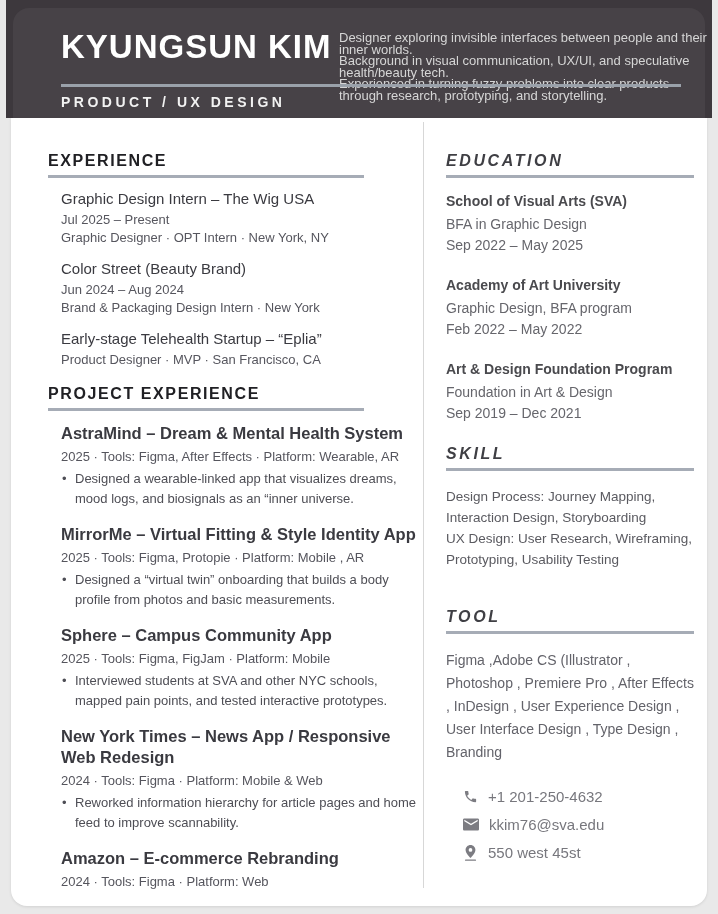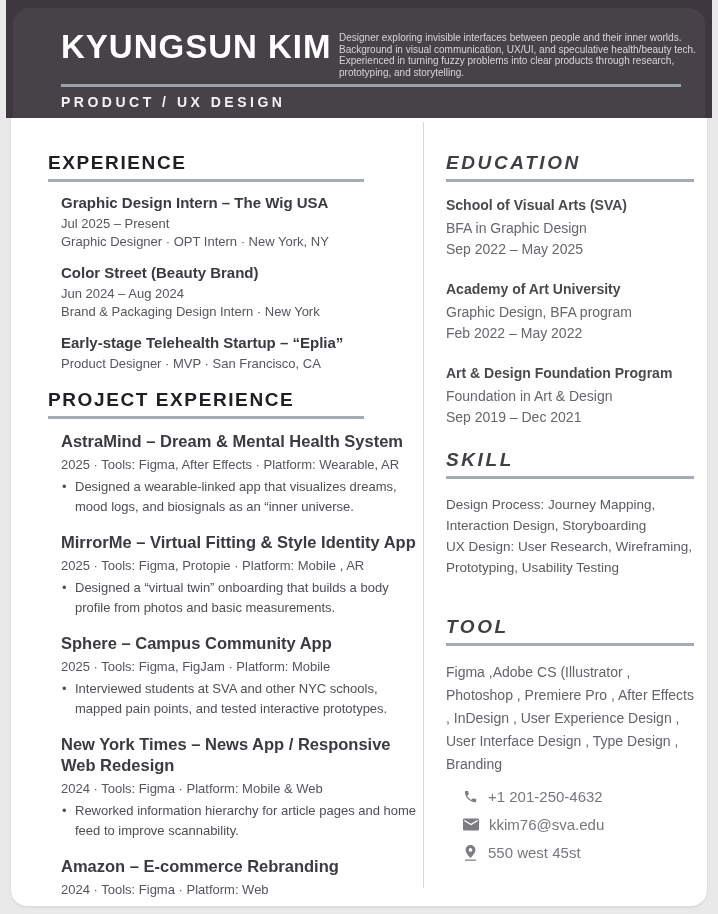--- a/index.html
+++ b/index.html
@@ -7,41 +7,41 @@
   body { font-family:"Liberation Sans", sans-serif; }
   .page { position:relative; width:706px; height:914px; background:#e9e9e9; overflow:hidden; margin:0 auto; }
 
   
   .header-outer { position:absolute; top:0; left:0; right:0; height:118px; background:#3d383d; }
   .header-card  { position:absolute; top:8px; left:7px; right:7px; height:110px;
                   background:#474247; border-radius:16px 16px 0 0; }
   .name { position:absolute; left:48px; top:20px; font-size:33px; font-weight:bold;
           letter-spacing:1px; color:#ffffff; white-space:nowrap; }
   .tagline { position:absolute; left:326px; top:24px; width:370px;
-             font-size:10px; line-height:11.5px; color:#d6d6d6; }
+             font-size:13px; line-height:11.5px; color:#d6d6d6; }
   .header-divider { position:absolute; left:48px; right:24px; top:76px; height:3px; background:#9aa1aa; }
   .role { position:absolute; left:48px; top:86px; font-size:14px; font-weight:bold;
           letter-spacing:3.5px; color:#f2f2f2; }
 
   
   .card { position:absolute; top:118px; left:5px; right:5px; bottom:8px; background:#ffffff;
           border-radius:0 0 16px 16px; box-shadow:0 1px 3px rgba(0,0,0,0.10); }
   .divider-v { position:absolute; left:412px; top:4px; bottom:18px; width:1px; background:#d7d7d7; }
 
   .col-left  { position:absolute; left:37px; top:34px; width:372px; }
   .col-right { position:absolute; left:435px; top:34px; width:248px; }
 
   
-  .sec-h { font-size:19px; font-weight:bold; letter-spacing:1.6px; color:#202024;
+  .sec-h { font-size:16px; font-weight:bold; letter-spacing:1.6px; color:#202024;
            border-bottom:3px solid #a6acb6; padding-bottom:5px; margin-bottom:12px; width:316px; }
   .sec-h.right { color:#3f3f44; letter-spacing:2.6px; width:100%; margin-bottom:15px;font-style:italic; }
 
   
   .xp-item { padding-left:13px; margin-bottom:13px; }
-  .xp-title { font-size:15px; font-weight:bold; color:#3a3a40; margin-bottom:4px; }
+  .xp-title { font-size:15px; font-weight:normal; color:#3a3a40; margin-bottom:4px; }
   .xp-line  { font-size:13px; color:#56565e; line-height:18px; }
 
   
   .pj-sec-h { margin-top:16px; }
   .pj-item { padding-left:13px; margin-bottom:15px; }
   .pj-title { font-size:16.5px; font-weight:bold; color:#3a3a40; margin-bottom:5px; line-height:21px; }
   .pj-meta  { font-size:13px; color:#55555d; margin-bottom:5px; }
   .pj-bullets { list-style:none; }
   .pj-bullets li { font-size:13px; color:#4e4e55; line-height:20px; position:relative; padding-left:14px; }
   .pj-bullets li::before { content:"\2022"; position:absolute; left:1px; color:#4e4e55; }

